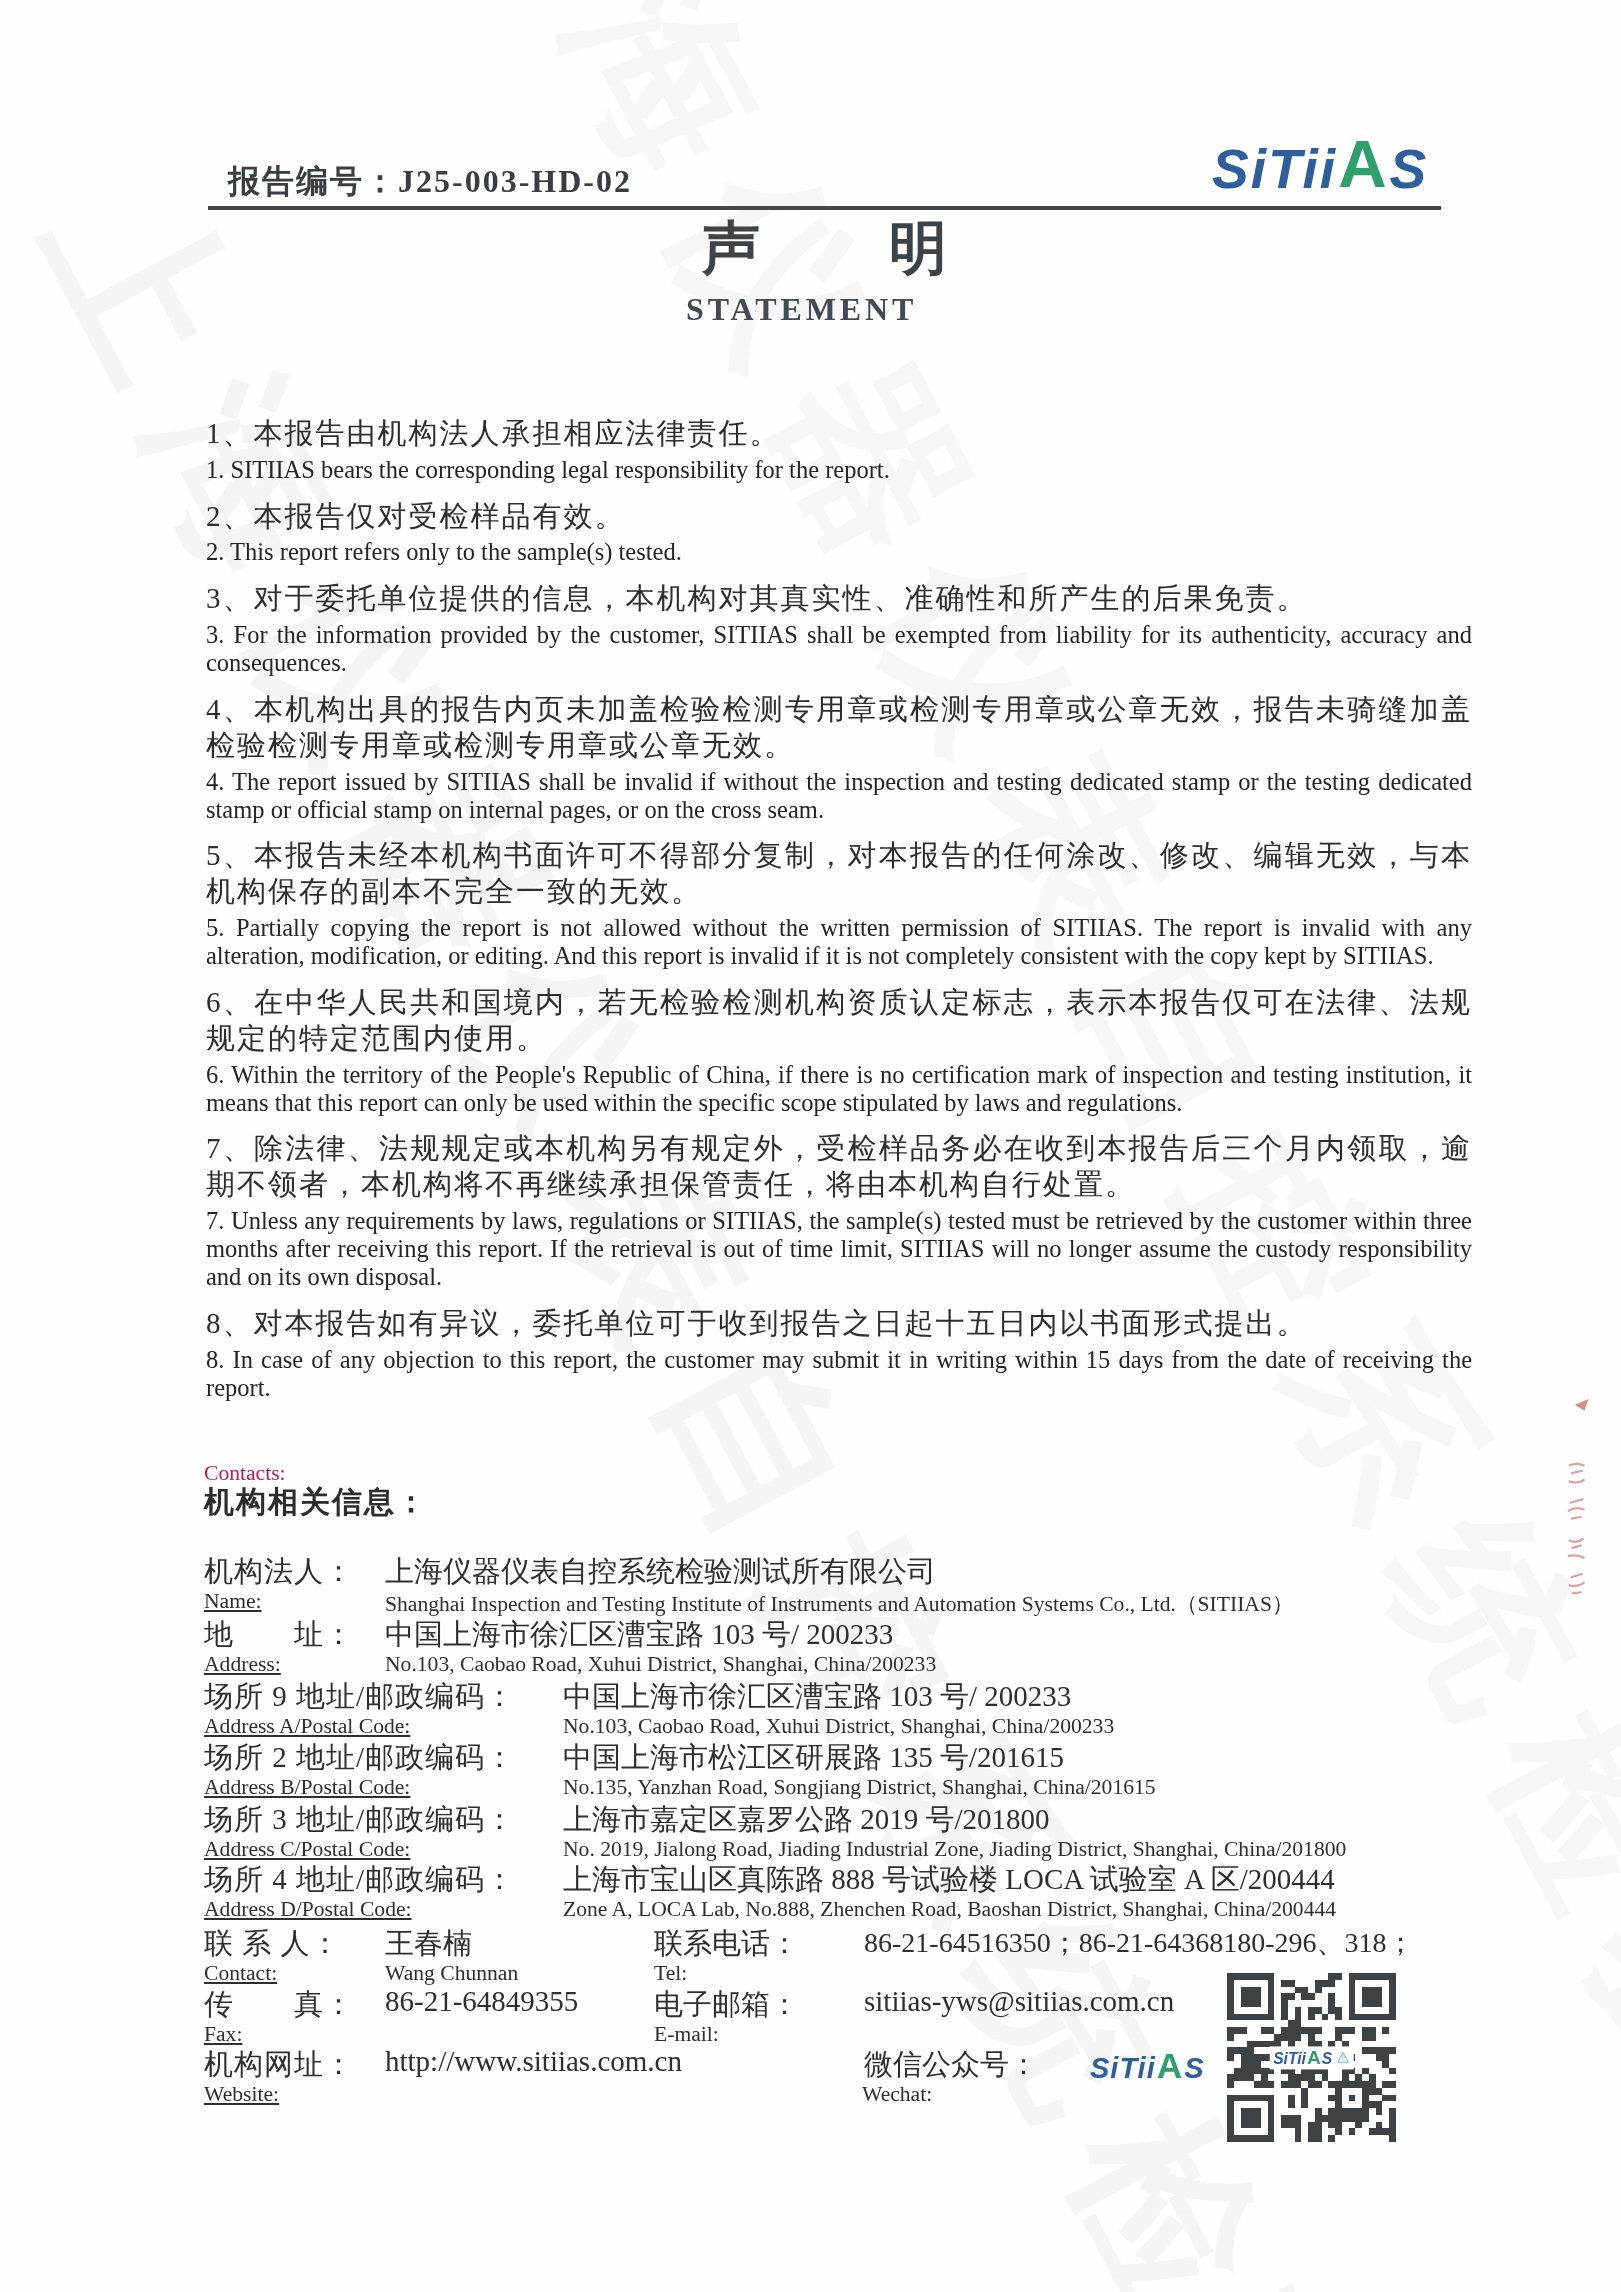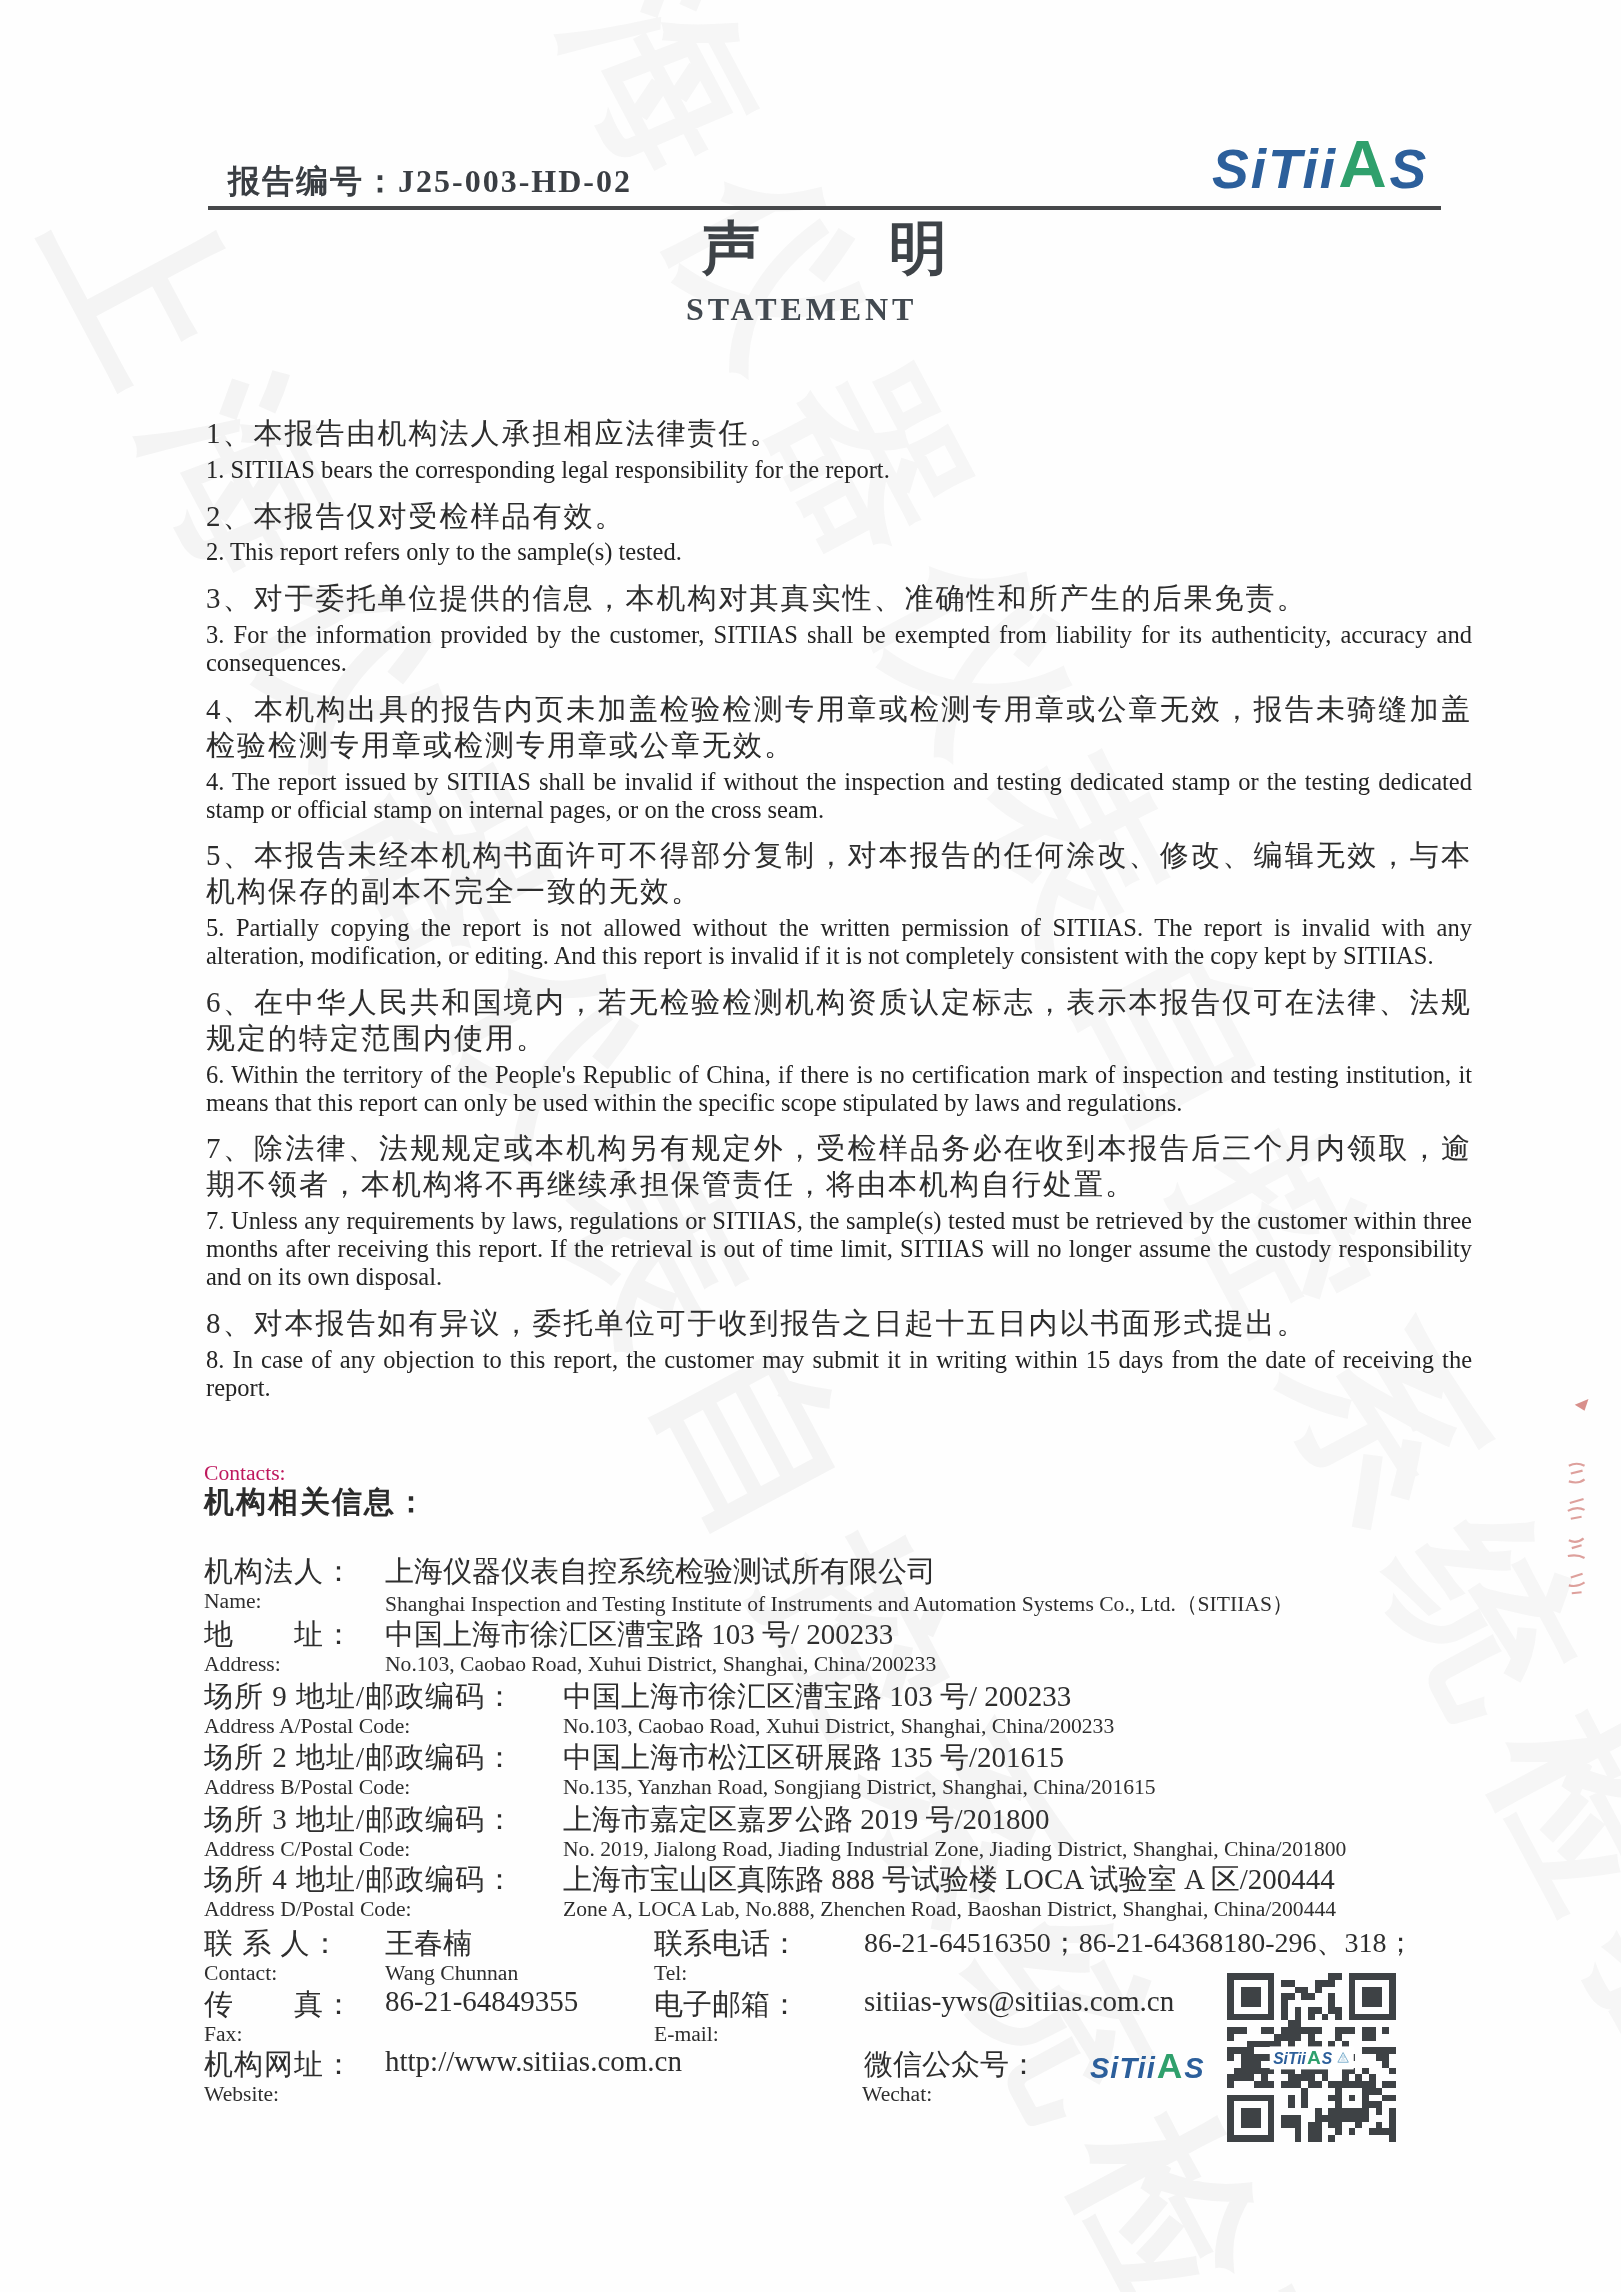--- a/index.html
+++ b/index.html
@@ -31,21 +31,21 @@
            color:#2d2d2d;margin:0;}
   .stmt-en{font-size:24.5px;line-height:28px;text-align:justify;color:#242424;margin:4.9px 0 0 0;}
 
   
   .contacts-heading-cn{position:absolute;left:204px;top:1482px;font-size:30px;font-weight:700;
                        letter-spacing:2px;color:#2c2c2c;}
   .contacts-heading-en{position:absolute;left:204px;top:1461px;font-size:21.6px;color:#be185d;}
 
   .crow{position:absolute;left:204px;width:1313px;height:61px;}
   .crow .lab-cn{position:absolute;left:0;top:0;font-size:29px;letter-spacing:1px;white-space:nowrap;}
-  .crow .lab-en{position:absolute;left:0;top:37px;font-size:21.6px;white-space:nowrap;}
+  .crow .lab-en{position:absolute;left:0;top:37px;font-size:21.6px;white-space:nowrap;text-decoration:underline;}
   .crow .val-cn{position:absolute;top:0;font-size:29px;white-space:nowrap;}
   .crow .val-en{position:absolute;top:37px;font-size:21.6px;white-space:nowrap;}
   .v1{left:181px;} .v2{left:359px;}
   .l2{left:450px;} .v3{left:660px;}
 
   .logo-small{font-size:26.5px;letter-spacing:1px;}
 
   
   .qr{position:absolute;left:1227px;top:1973px;width:169px;height:169px;}
   .qr svg{display:block;width:100%;height:100%;}

